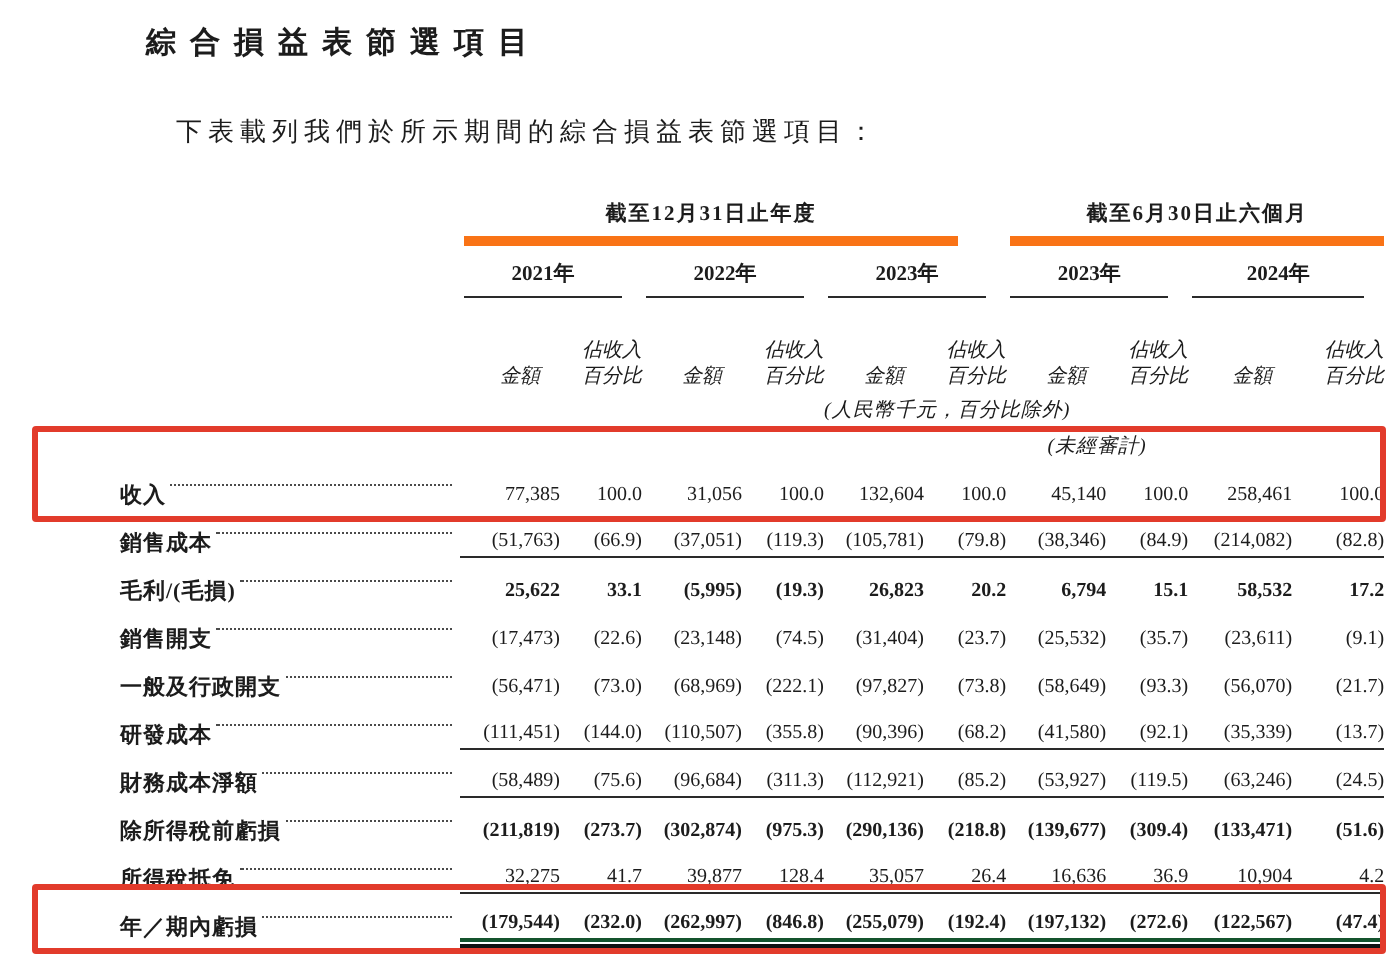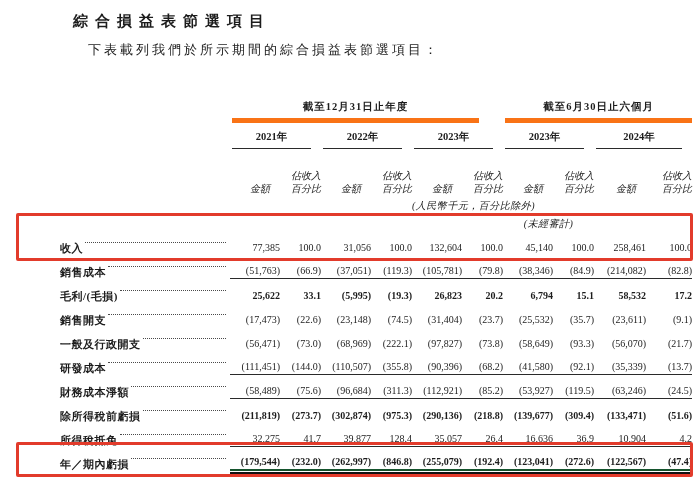--- a/index.html
+++ b/index.html
@@ -17,21 +17,21 @@
     position: absolute;
     left: 61px; top: 0;
     margin: 12px;
     font-size: 15px;
     font-weight: bold;
     letter-spacing: 7px;
     white-space: nowrap;
   }
   .intro {
     position: absolute;
-    left: 88px; top: 41px;
+    left: 88px; top: 57px;
     margin: 0;
     font-size: 13px;
     letter-spacing: 3px;
     white-space: nowrap;
   }
   table.fin {
     position: absolute;
     left: 60px; top: 100px;
     width: 632px;
     border-collapse: collapse;
@@ -575,21 +575,21 @@
           <td class="val">
             <div class="cv u2">(846.8)</div>
           </td>
           <td class="val">
             <div class="cv u2">(255,079)</div>
           </td>
           <td class="val">
             <div class="cv u2">(192.4)</div>
           </td>
           <td class="val">
-            <div class="cv u2">(123,041)</div>
+            <div class="cv u2">(197,132)</div>
           </td>
           <td class="val">
             <div class="cv u2">(272.6)</div>
           </td>
           <td class="val">
             <div class="cv u2">(122,567)</div>
           </td>
           <td class="val">
             <div class="cv u2">(47.4)</div>
           </td>

